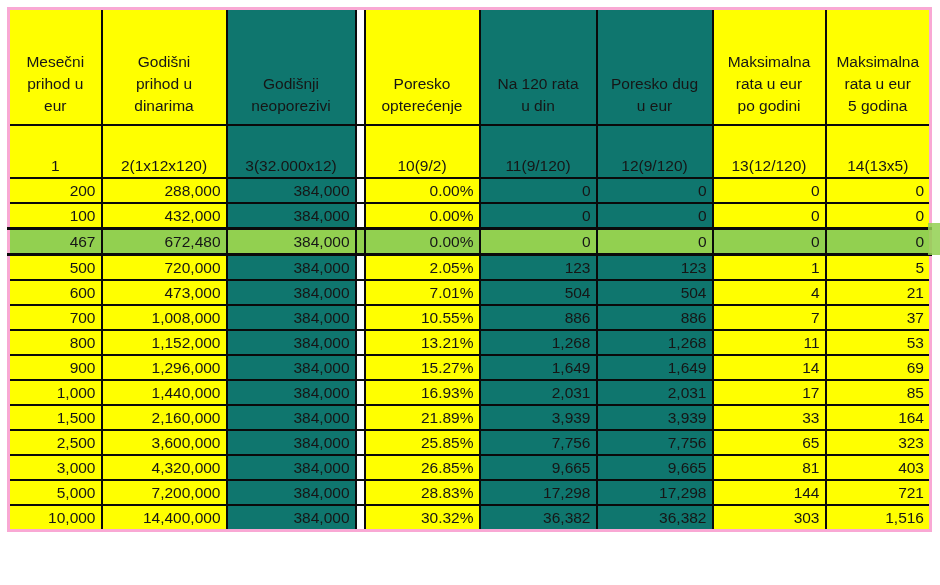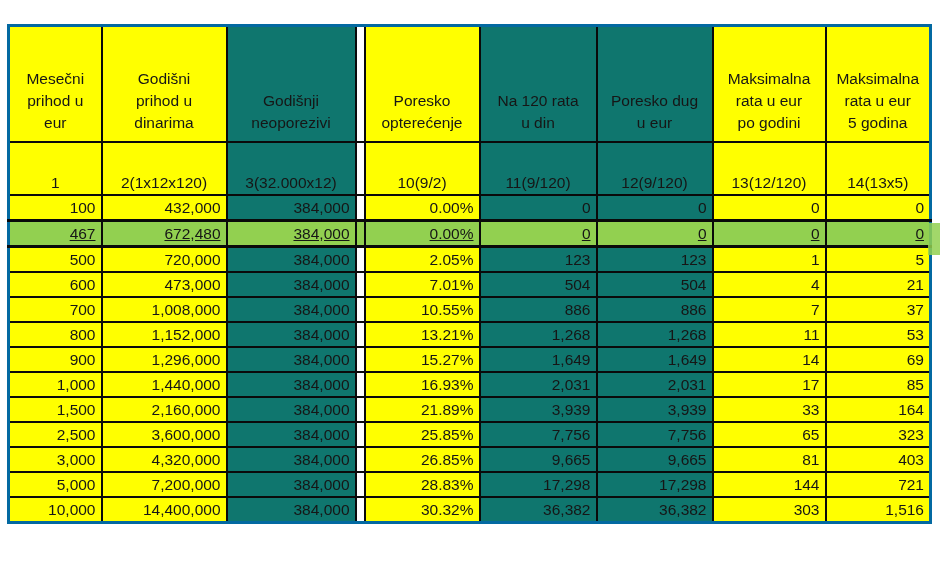--- a/index.html
+++ b/index.html
@@ -8,24 +8,24 @@
     width: 940px;
     height: 585px;
     background: #ffffff;
     overflow: hidden;
     font-family: "Liberation Sans", sans-serif;
     position: relative;
   }
   table.tax-table {
     position: absolute;
     left: 7px;
-    top: 24px;
+    top: 7px;
     border-collapse: collapse;
     table-layout: fixed;
-    border: 3px solid #0369a1;
+    border: 3px solid #f9a8d4;
   }
   .tax-table th, .tax-table td {
     border: 2px solid #0a0a0a;
     color: #161616;
     overflow: hidden;
   }
   
   .bg-yellow { background: #FFFF00; }
   .bg-white  { background: #0f766e; }
   
@@ -61,21 +61,20 @@
     font-size: 15.5px;
     text-align: right;
     vertical-align: middle;
     padding: 0 5px 0 0;
   }
   
   tbody td.hl {
     background: #92D050;
     border-top-width: 3px;
     border-bottom-width: 3px;
-    text-decoration: underline;
   }
   
   .green-tab {
     position: absolute;
     left: 928px;
     top: 223px;
     width: 12px;
     height: 32px;
     background: #92D050;
     opacity: 0.85;
@@ -127,20 +126,31 @@
       <th class="gap"></th>
       <th class="bg-yellow">10(9/2)</th>
       <th class="bg-white">11(9/120)</th>
       <th class="bg-white">12(9/120)</th>
       <th class="bg-yellow">13(12/120)</th>
       <th class="bg-yellow">14(13x5)</th>
     </tr>
   </thead>
   <tbody>
       <tr>
+        <td class="bg-yellow">200</td>
+        <td class="bg-yellow">288,000</td>
+        <td class="bg-white">384,000</td>
+        <td class="gap"></td>
+        <td class="bg-yellow">0.00%</td>
+        <td class="bg-white">0</td>
+        <td class="bg-white">0</td>
+        <td class="bg-yellow">0</td>
+        <td class="bg-yellow">0</td>
+      </tr>
+      <tr>
         <td class="bg-yellow">100</td>
         <td class="bg-yellow">432,000</td>
         <td class="bg-white">384,000</td>
         <td class="gap"></td>
         <td class="bg-yellow">0.00%</td>
         <td class="bg-white">0</td>
         <td class="bg-white">0</td>
         <td class="bg-yellow">0</td>
         <td class="bg-yellow">0</td>
       </tr>

